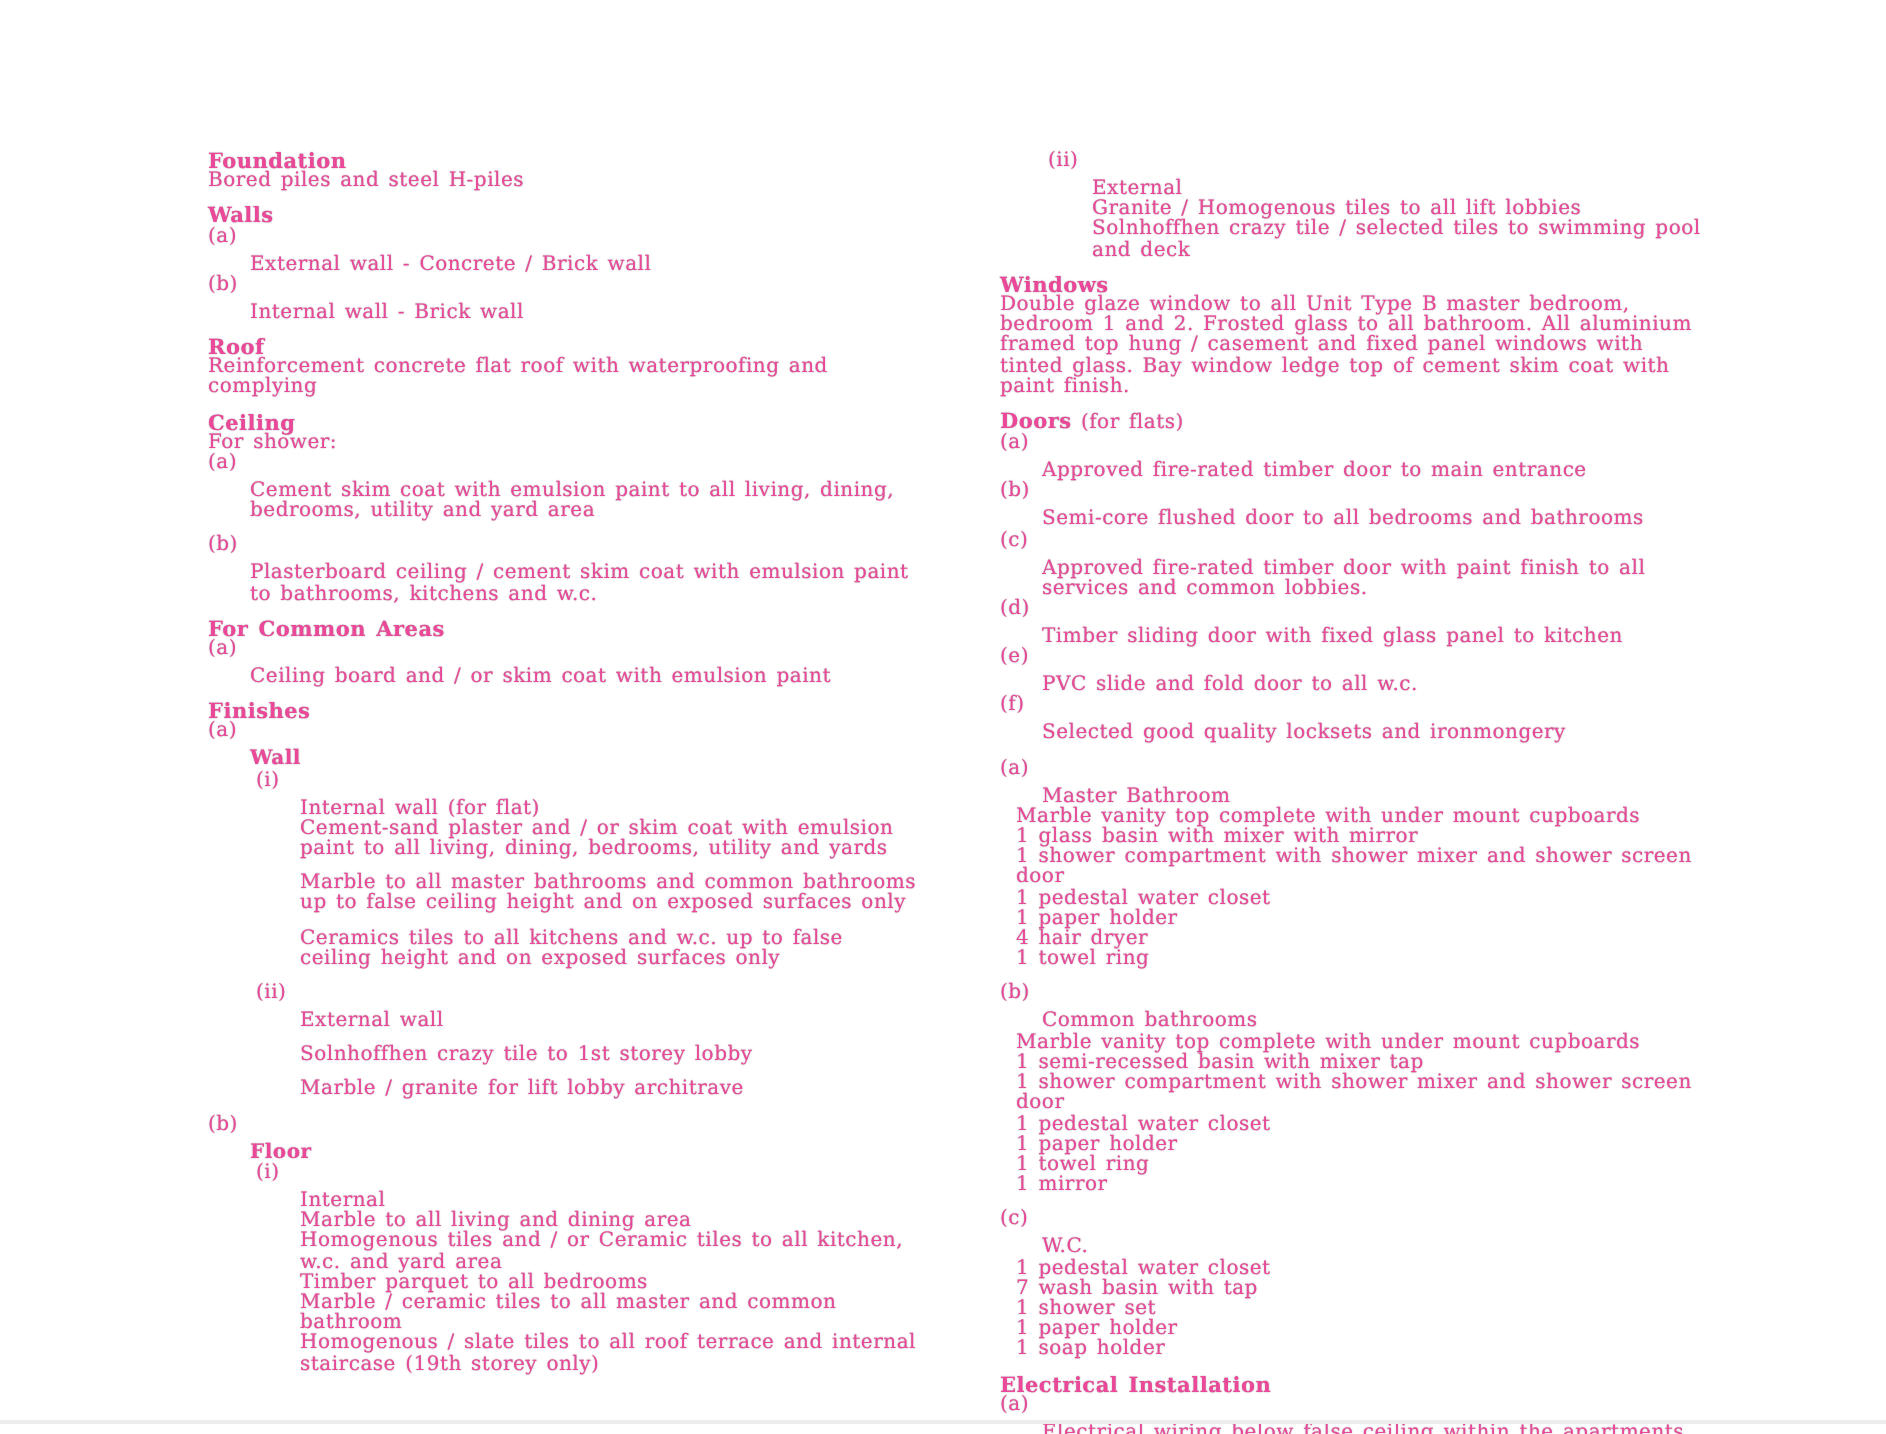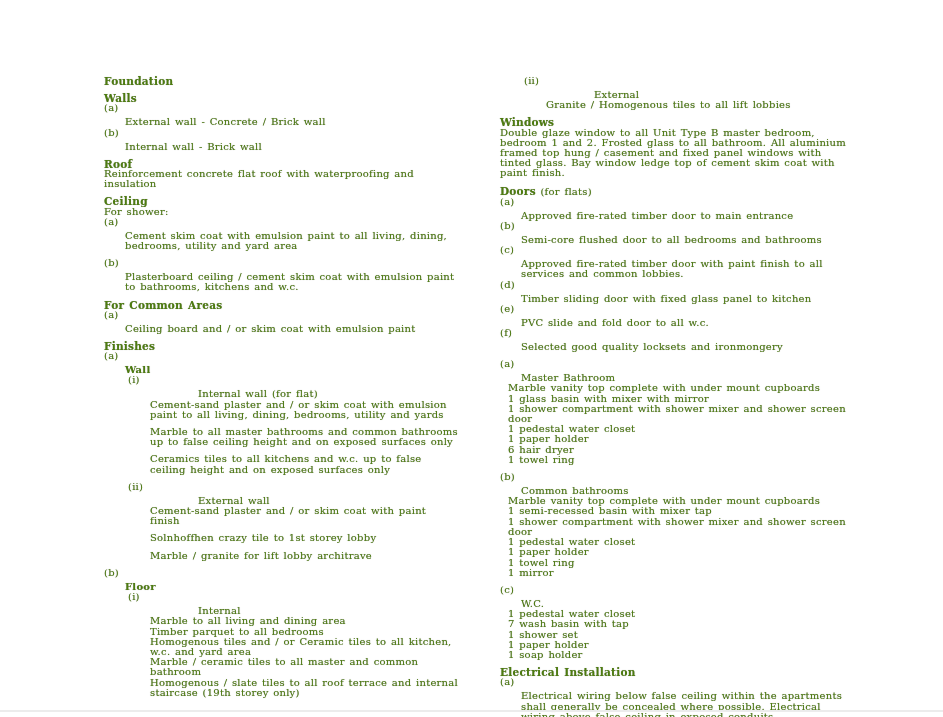--- a/index.html
+++ b/index.html
@@ -7,21 +7,21 @@
     padding: 0;
     background: #ffffff;
   }
   .page {
     position: relative;
     width: 943px;
     height: 717px;
     background: #ffffff;
     overflow: hidden;
     font-family: "DejaVu Serif", serif;
-    color: #4d7c0f;
+    color: #ec4899;
   }
   .col {
     position: absolute;
     top: 76px;
     width: 356px;
     font-size: 10px;
     line-height: 10.2px;
     letter-spacing: 0.25px;
     word-spacing: 1.2px;
     text-shadow: 0 0 0.7px rgba(63,63,63,0.55);
@@ -36,21 +36,21 @@
     font-weight: 700;
     font-size: 10.5px;
   }
   .heading .suffix { font-weight: 400; font-size: 10px; }
 
   .blk { margin: 0; }
   .item { display: flex; }
   .item .marker { flex: 0 0 21px; }
   .item .txt { flex: 1 1 auto; margin-top: 14px; }
 
-  .item.ind1 { margin-left: 24px; gap: 48px; }
+  .item.ind1 { margin-left: 24px; }
   .item.ind1 .marker { flex-basis: 22px; }
 
   .para.ind1 { margin-left: 8px; }
   .para.ind2 { margin-left: 46px; }
 
   .gap { margin-top: 7px; }
   .bold { font-weight: 700; }
 
   .page-bottom-edge {
     position: absolute;
@@ -61,35 +61,36 @@
     background: #ececec;
   }
 </style>
 </head>
 <body>
 
 <div class="page">
   <div class="col col-left">
       <div class="section">
         <div class="heading"><span>Foundation</span></div>
+        <div class="blk para ind0">Bored piles and steel H-piles</div>
       </div>
       <div class="section">
         <div class="heading"><span>Walls</span></div>
         <div class="blk item ind0">
           <span class="marker">(a)</span>
           <span class="txt">External wall - Concrete / Brick wall</span>
         </div>
         <div class="blk item ind0">
           <span class="marker">(b)</span>
           <span class="txt">Internal wall - Brick wall</span>
         </div>
       </div>
       <div class="section">
         <div class="heading"><span>Roof</span></div>
-        <div class="blk para ind0">Reinforcement concrete flat roof with waterproofing and insulation</div>
+        <div class="blk para ind0">Reinforcement concrete flat roof with waterproofing and complying</div>
       </div>
       <div class="section">
         <div class="heading"><span>Ceiling</span></div>
         <div class="blk para ind0">For shower:</div>
         <div class="blk item ind0">
           <span class="marker">(a)</span>
           <span class="txt">Cement skim coat with emulsion paint to all living, dining, bedrooms, utility and yard area</span>
         </div>
         <div class="blk item ind0 gap">
           <span class="marker">(b)</span>
@@ -113,45 +114,45 @@
           <span class="marker">(i)</span>
           <span class="txt">Internal wall (for flat)</span>
         </div>
         <div class="blk para ind2">Cement-sand plaster and / or skim coat with emulsion paint to all living, dining, bedrooms, utility and yards</div>
         <div class="blk para ind2 gap">Marble to all master bathrooms and common bathrooms up to false ceiling height and on exposed surfaces only</div>
         <div class="blk para ind2 gap">Ceramics tiles to all kitchens and w.c. up to false ceiling height and on exposed surfaces only</div>
         <div class="blk item ind1 gap">
           <span class="marker">(ii)</span>
           <span class="txt">External wall</span>
         </div>
-        <div class="blk para ind2">Cement-sand plaster and / or skim coat with paint finish</div>
         <div class="blk para ind2 gap">Solnhoffhen crazy tile to 1st storey lobby</div>
         <div class="blk para ind2 gap">Marble / granite for lift lobby architrave</div>
         <div class="blk item ind0 gap">
           <span class="marker">(b)</span>
           <span class="txt bold">Floor</span>
         </div>
         <div class="blk item ind1">
           <span class="marker">(i)</span>
           <span class="txt">Internal</span>
         </div>
         <div class="blk para ind2">Marble to all living and dining area</div>
+        <div class="blk para ind2">Homogenous tiles and / or Ceramic tiles to all kitchen, w.c. and yard area</div>
         <div class="blk para ind2">Timber parquet to all bedrooms</div>
-        <div class="blk para ind2">Homogenous tiles and / or Ceramic tiles to all kitchen, w.c. and yard area</div>
         <div class="blk para ind2">Marble / ceramic tiles to all master and common bathroom</div>
         <div class="blk para ind2">Homogenous / slate tiles to all roof terrace and internal staircase (19th storey only)</div>
       </div>
     </div>
   <div class="col col-right">
       <div class="section">
         <div class="blk item ind1">
           <span class="marker">(ii)</span>
           <span class="txt">External</span>
         </div>
         <div class="blk para ind2">Granite / Homogenous tiles to all lift lobbies</div>
+        <div class="blk para ind2">Solnhoffhen crazy tile / selected tiles to swimming pool and deck</div>
       </div>
       <div class="section">
         <div class="heading"><span>Windows</span></div>
         <div class="blk para ind0">Double glaze window to all Unit Type B master bedroom, bedroom 1 and 2. Frosted glass to all bathroom. All aluminium framed top hung / casement and fixed panel windows with tinted glass. Bay window ledge top of cement skim coat with paint finish.</div>
       </div>
       <div class="section">
         <div class="heading"><span>Doors</span><span class="suffix"> (for flats)</span></div>
         <div class="blk item ind0">
           <span class="marker">(a)</span>
           <span class="txt">Approved fire-rated timber door to main entrance</span>
@@ -180,21 +181,21 @@
       <div class="section">
         <div class="blk item ind0">
           <span class="marker">(a)</span>
           <span class="txt">Master Bathroom</span>
         </div>
         <div class="blk para ind1">Marble vanity top complete with under mount cupboards</div>
         <div class="blk para ind1">1 glass basin with mixer with mirror</div>
         <div class="blk para ind1">1 shower compartment with shower mixer and shower screen door</div>
         <div class="blk para ind1">1 pedestal water closet</div>
         <div class="blk para ind1">1 paper holder</div>
-        <div class="blk para ind1">6 hair dryer</div>
+        <div class="blk para ind1">4 hair dryer</div>
         <div class="blk para ind1">1 towel ring</div>
         <div class="blk item ind0 gap">
           <span class="marker">(b)</span>
           <span class="txt">Common bathrooms</span>
         </div>
         <div class="blk para ind1">Marble vanity top complete with under mount cupboards</div>
         <div class="blk para ind1">1 semi-recessed basin with mixer tap</div>
         <div class="blk para ind1">1 shower compartment with shower mixer and shower screen door</div>
         <div class="blk para ind1">1 pedestal water closet</div>
         <div class="blk para ind1">1 paper holder</div>

